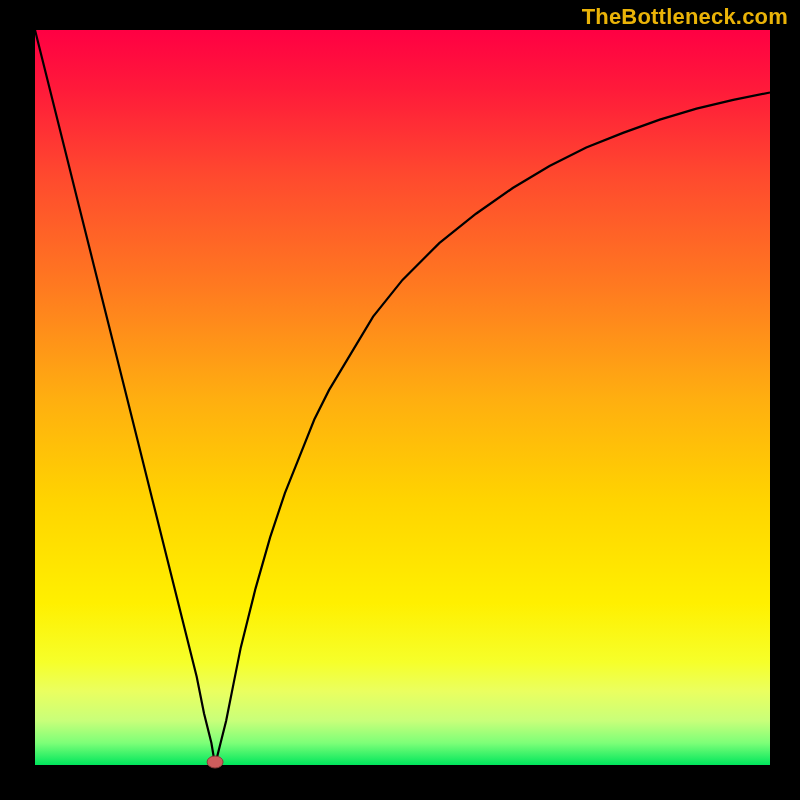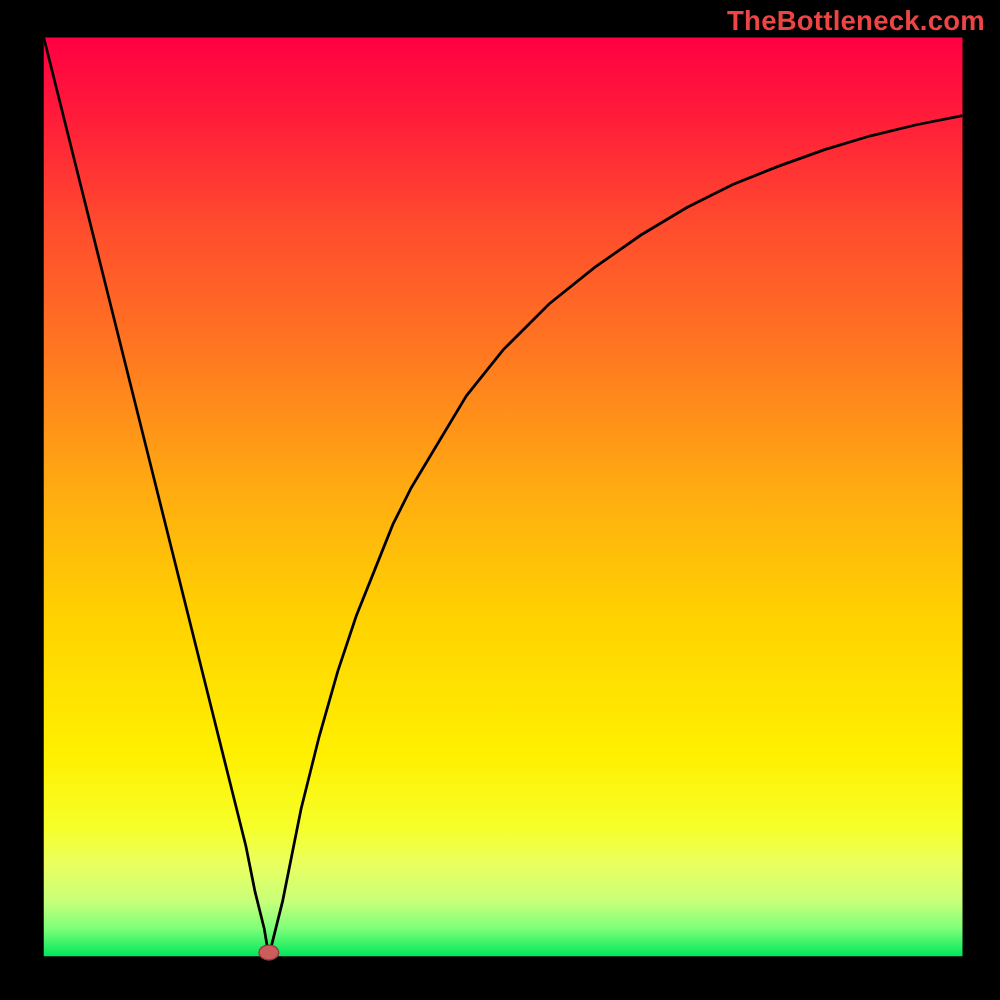--- a/index.html
+++ b/index.html
@@ -16,21 +16,21 @@
     width: 800px;
     height: 800px;
     background: #000;
   }
   .watermark {
     position: absolute;
     top: 4px;
     right: 12px;
     font-size: 22px;
     font-weight: 600;
-    color: #ef4444;
+    color: #eab308;
     letter-spacing: 0.2px;
     z-index: 10;
   }
   svg {
     position: absolute;
     top: 0;
     left: 0;
   }
 </style>
 </head>

